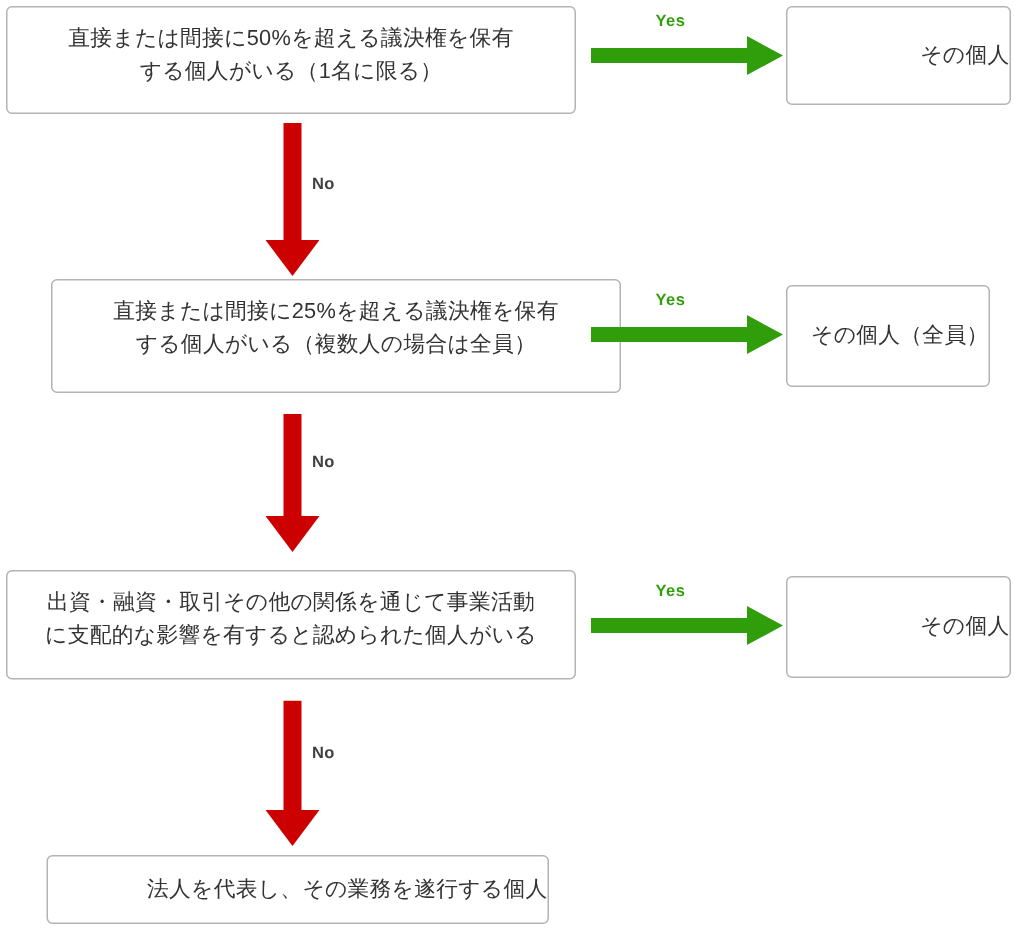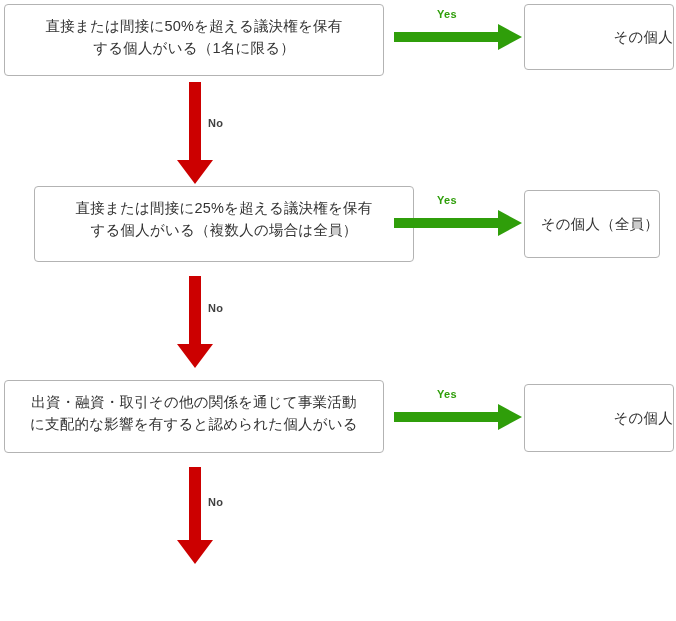--- a/index.html
+++ b/index.html
@@ -171,14 +171,17 @@
   </div>
 
   <div class="arrow-v av3">
     <svg width="36" height="97" viewBox="0 0 36 97" preserveAspectRatio="none" xmlns="http://www.w3.org/2000/svg">
       <path d="M12 0 L24 0 L24 73 L36 73 L18 97 L0 73 L12 73 Z" fill="#cc0000"></path>
     </svg>
   </div>
 
   <div class="label no ln3">No</div>
 
+  <div class="node result terminal">
+    <span class="txt">法人を代表し、その業務を遂行する個人</span>
+  </div>
 
 </div>
 
 </body></html>

